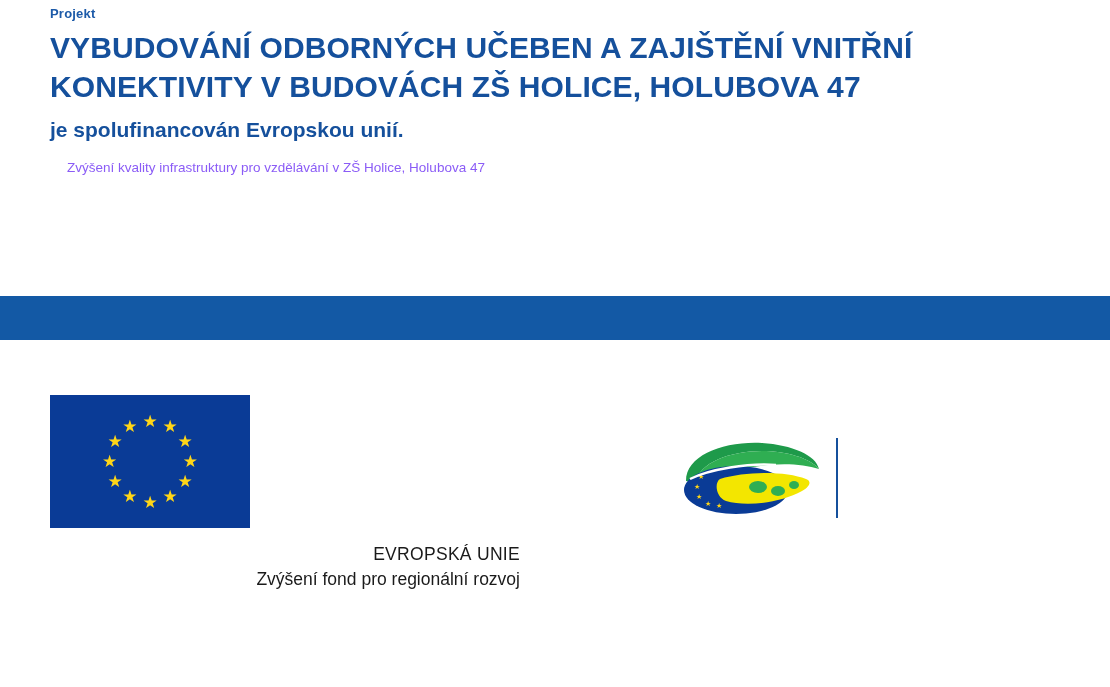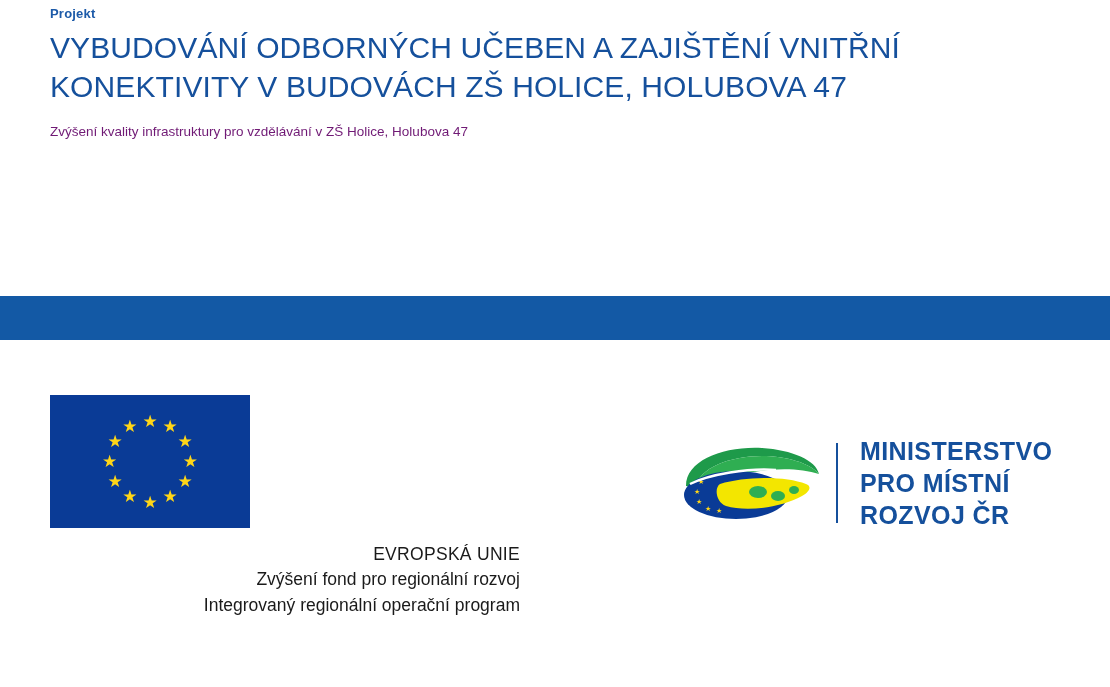--- a/index.html
+++ b/index.html
@@ -31,37 +31,37 @@
     color: #1c5aa8;
     font-size: 13px;
     font-weight: 700;
     letter-spacing: 0.2px;
     margin: 0 0 8px 0;
   }
   .project-title {
     color: #15509c;
     font-size: 30px;
     line-height: 1.29;
-    font-weight: 400;
+    font-weight: 700;
     letter-spacing: 0.1px;
     margin: 0;
     max-width: 930px;
     text-transform: uppercase;
   }
   .subtitle {
     color: #15509c;
     font-size: 21px;
     font-weight: 700;
     margin: 12px 0 0 0;
   }
   .description {
-    color: #701a75;
+    color: #8b5cf6;
     font-size: 13.5px;
     font-weight: 400;
-    margin: 18px 0 0 0;
+    margin: 18px 0 0 17px;
   }
 
   
   .blue-band {
     position: absolute;
     left: 0;
     top: 296px;
     width: 1110px;
     height: 44px;
     background: #1359a5;
@@ -143,20 +143,21 @@
   }
 </style>
 </head>
 <body>
 
 <div class="page">
 
   <div class="header-block">
     <p class="kicker">Projekt</p>
     <h1 class="project-title">VYBUDOVÁNÍ ODBORNÝCH UČEBEN A ZAJIŠTĚNÍ VNITŘNÍ KONEKTIVITY V BUDOVÁCH ZŠ HOLICE, HOLUBOVA 47</h1>
+    <p class="subtitle">je spolufinancován Evropskou unií.</p>
     <p class="description">Zvýšení kvality infrastruktury pro vzdělávání v ZŠ Holice, Holubova 47</p>
   </div>
 
   <div class="blue-band"></div>
 
   <div class="logos">
 
     <div class="eu-block">
       <div class="eu-flag">
         <div class="eu-star" style="left:100px; top:25.5px;">
@@ -192,21 +193,20 @@
         <div class="eu-star" style="left:65.0px; top:45.7px;">
             <span>★</span>
           </div>
         <div class="eu-star" style="left:79.8px; top:30.9px;">
             <span>★</span>
           </div>
       </div>
       <div class="eu-caption">
         <div class="line1">EVROPSKÁ UNIE</div>
         <div>Zvýšení fond pro regionální rozvoj</div>
-        <div>Integrovaný regionální operační program</div>
       </div>
     </div>
 
     <div class="mmr-block">
       <svg class="mmr-mark" viewBox="0 0 148 86">
 
         <path d="M10 46 C10 20, 48 6, 86 8 C116 10, 140 20, 143 34 C134 23, 110 16, 86 16 C54 16, 22 28, 20 48 Z" fill="#1e9a4a"></path>
         <path d="M20 48 C22 28, 54 16, 86 16 C110 16, 134 23, 143 34 C130 30, 112 28, 94 30 C62 33, 34 40, 20 48 Z" fill="#2fae52"></path>
 
         <ellipse cx="60" cy="55" rx="52" ry="24" fill="#0a3b96"></ellipse>
@@ -221,21 +221,16 @@
           <text x="22" y="44">★</text>
           <text x="18" y="54">★</text>
           <text x="20" y="64">★</text>
           <text x="29" y="71">★</text>
           <text x="40" y="73">★</text>
         </g>
 
         <path d="M14 44 C34 34, 72 28, 100 30" stroke="#ffffff" stroke-width="2.5" fill="none"></path>
       </svg>
       <div class="mmr-divider"></div>
-      <div class="mmr-text">
-        <div>MINISTERSTVO</div>
-        <div>PRO MÍSTNÍ</div>
-        <div>ROZVOJ ČR</div>
-      </div>
     </div>
 
   </div>
 </div>
 
 </body></html>

